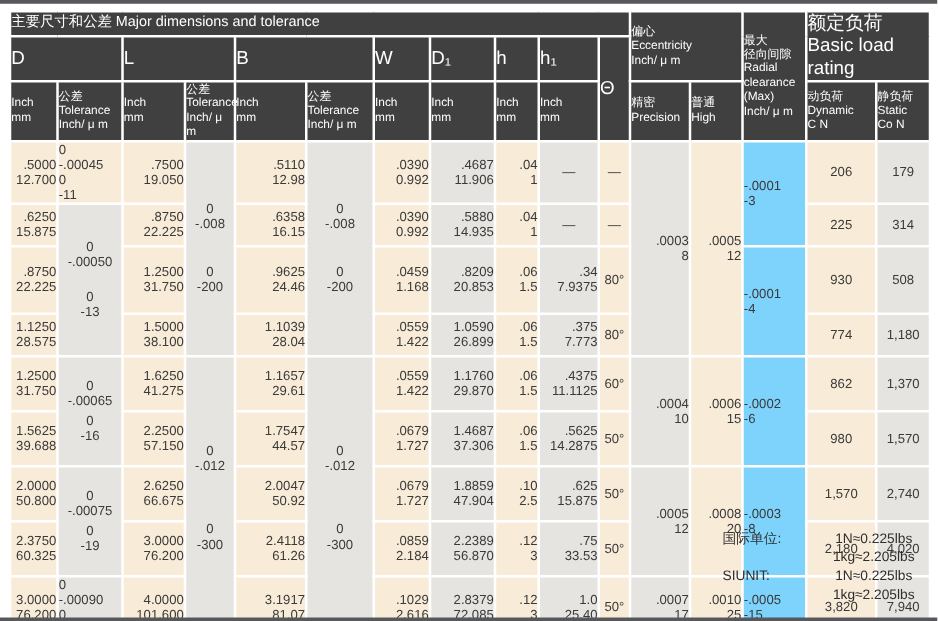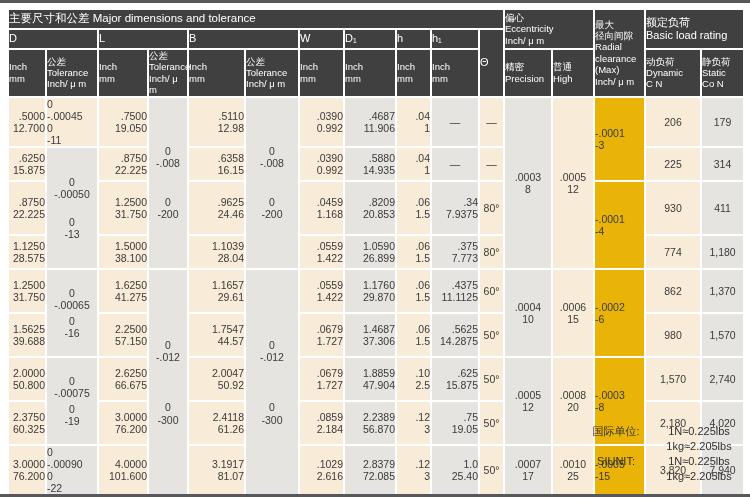--- a/index.html
+++ b/index.html
@@ -17,40 +17,40 @@
   }
   .spec th,.spec td{
     border:2px solid #ffffff;padding:0;vertical-align:middle;
     white-space:pre-line;font-size:10.5px;line-height:1.15;
   }
   .spec th{
     background:#404040;color:#ffffff;font-weight:normal;text-align:left;
     font-size:9.5px;line-height:1.2;
   }
   .spec th.bn{font-size:11.5px;}
-  .spec th.big{font-size:11px;}
+  .spec th.big{font-size:15px;}
   
   .bz{background:#f8ecd8;}
   .gy{background:#e5e4e0;}
-  .gd{background:#eab308;}
+  .gd{background:#7dd3fc;}
   
   .rt{text-align:right;padding-right:4px;}
   .ct{text-align:center;}
   .lf{text-align:left;padding-left:6px;}
-  .prc{text-align:center;padding-right:9px;}
+  .prc{text-align:right;padding-right:9px;}
   .sm{font-size:6.8px;line-height:1.2;text-align:left;padding-left:9px;}
   
   .vx{display:flex;flex-direction:column;justify-content:space-evenly;align-items:center;text-align:center;}
   .h2{height:62px;} .h3{height:96px;} .h4{height:130px;} .h5{height:164px;}
 
   .footer{
     position:absolute;right:9px;top:424px;font-size:11px;line-height:15px;color:#2f2f2f;
   }
   .footer .frow{display:flex;}
-  .footer .flabel{width:76px;text-align:center;padding-right:3px;}
+  .footer .flabel{width:76px;text-align:left;padding-right:3px;}
   .footer .fval{width:84px;text-align:center;}
 </style>
 </head>
 <body>
 
 <div class="rule top"></div>
 
 <table class="spec">
   <colgroup>
     <col style="width:38px">
@@ -216,21 +216,21 @@
     <td class="gy rt">.8209
 20.853</td>
     <td class="bz rt">.06
 1.5</td>
     <td class="gy rt">.34
 7.9375</td>
     <td class="bz ct">80°</td>
     <td class="gd lf" rowspan="2">-.0001
 -4</td>
     <td class="bz ct">930</td>
-    <td class="gy ct">411</td>
+    <td class="gy ct">508</td>
   </tr>
 
   <tr style="height:34px">
     <td class="bz rt">1.1250
 28.575</td>
     <td class="bz rt">1.5000
 38.100</td>
     <td class="bz rt">1.1039
 28.04</td>
     <td class="bz rt">.0559
@@ -357,21 +357,21 @@
 76.200</td>
     <td class="bz rt">2.4118
 61.26</td>
     <td class="bz rt">.0859
 2.184</td>
     <td class="gy rt">2.2389
 56.870</td>
     <td class="bz rt">.12
 3</td>
     <td class="gy rt">.75
-19.05</td>
+33.53</td>
     <td class="bz ct">50°</td>
     <td class="bz ct">2,180</td>
     <td class="gy ct">4,020</td>
   </tr>
 
   <tr style="height:34px">
     <td class="bz rt">3.0000
 76.200</td>
     <td class="gy sm">0
 -.00090

